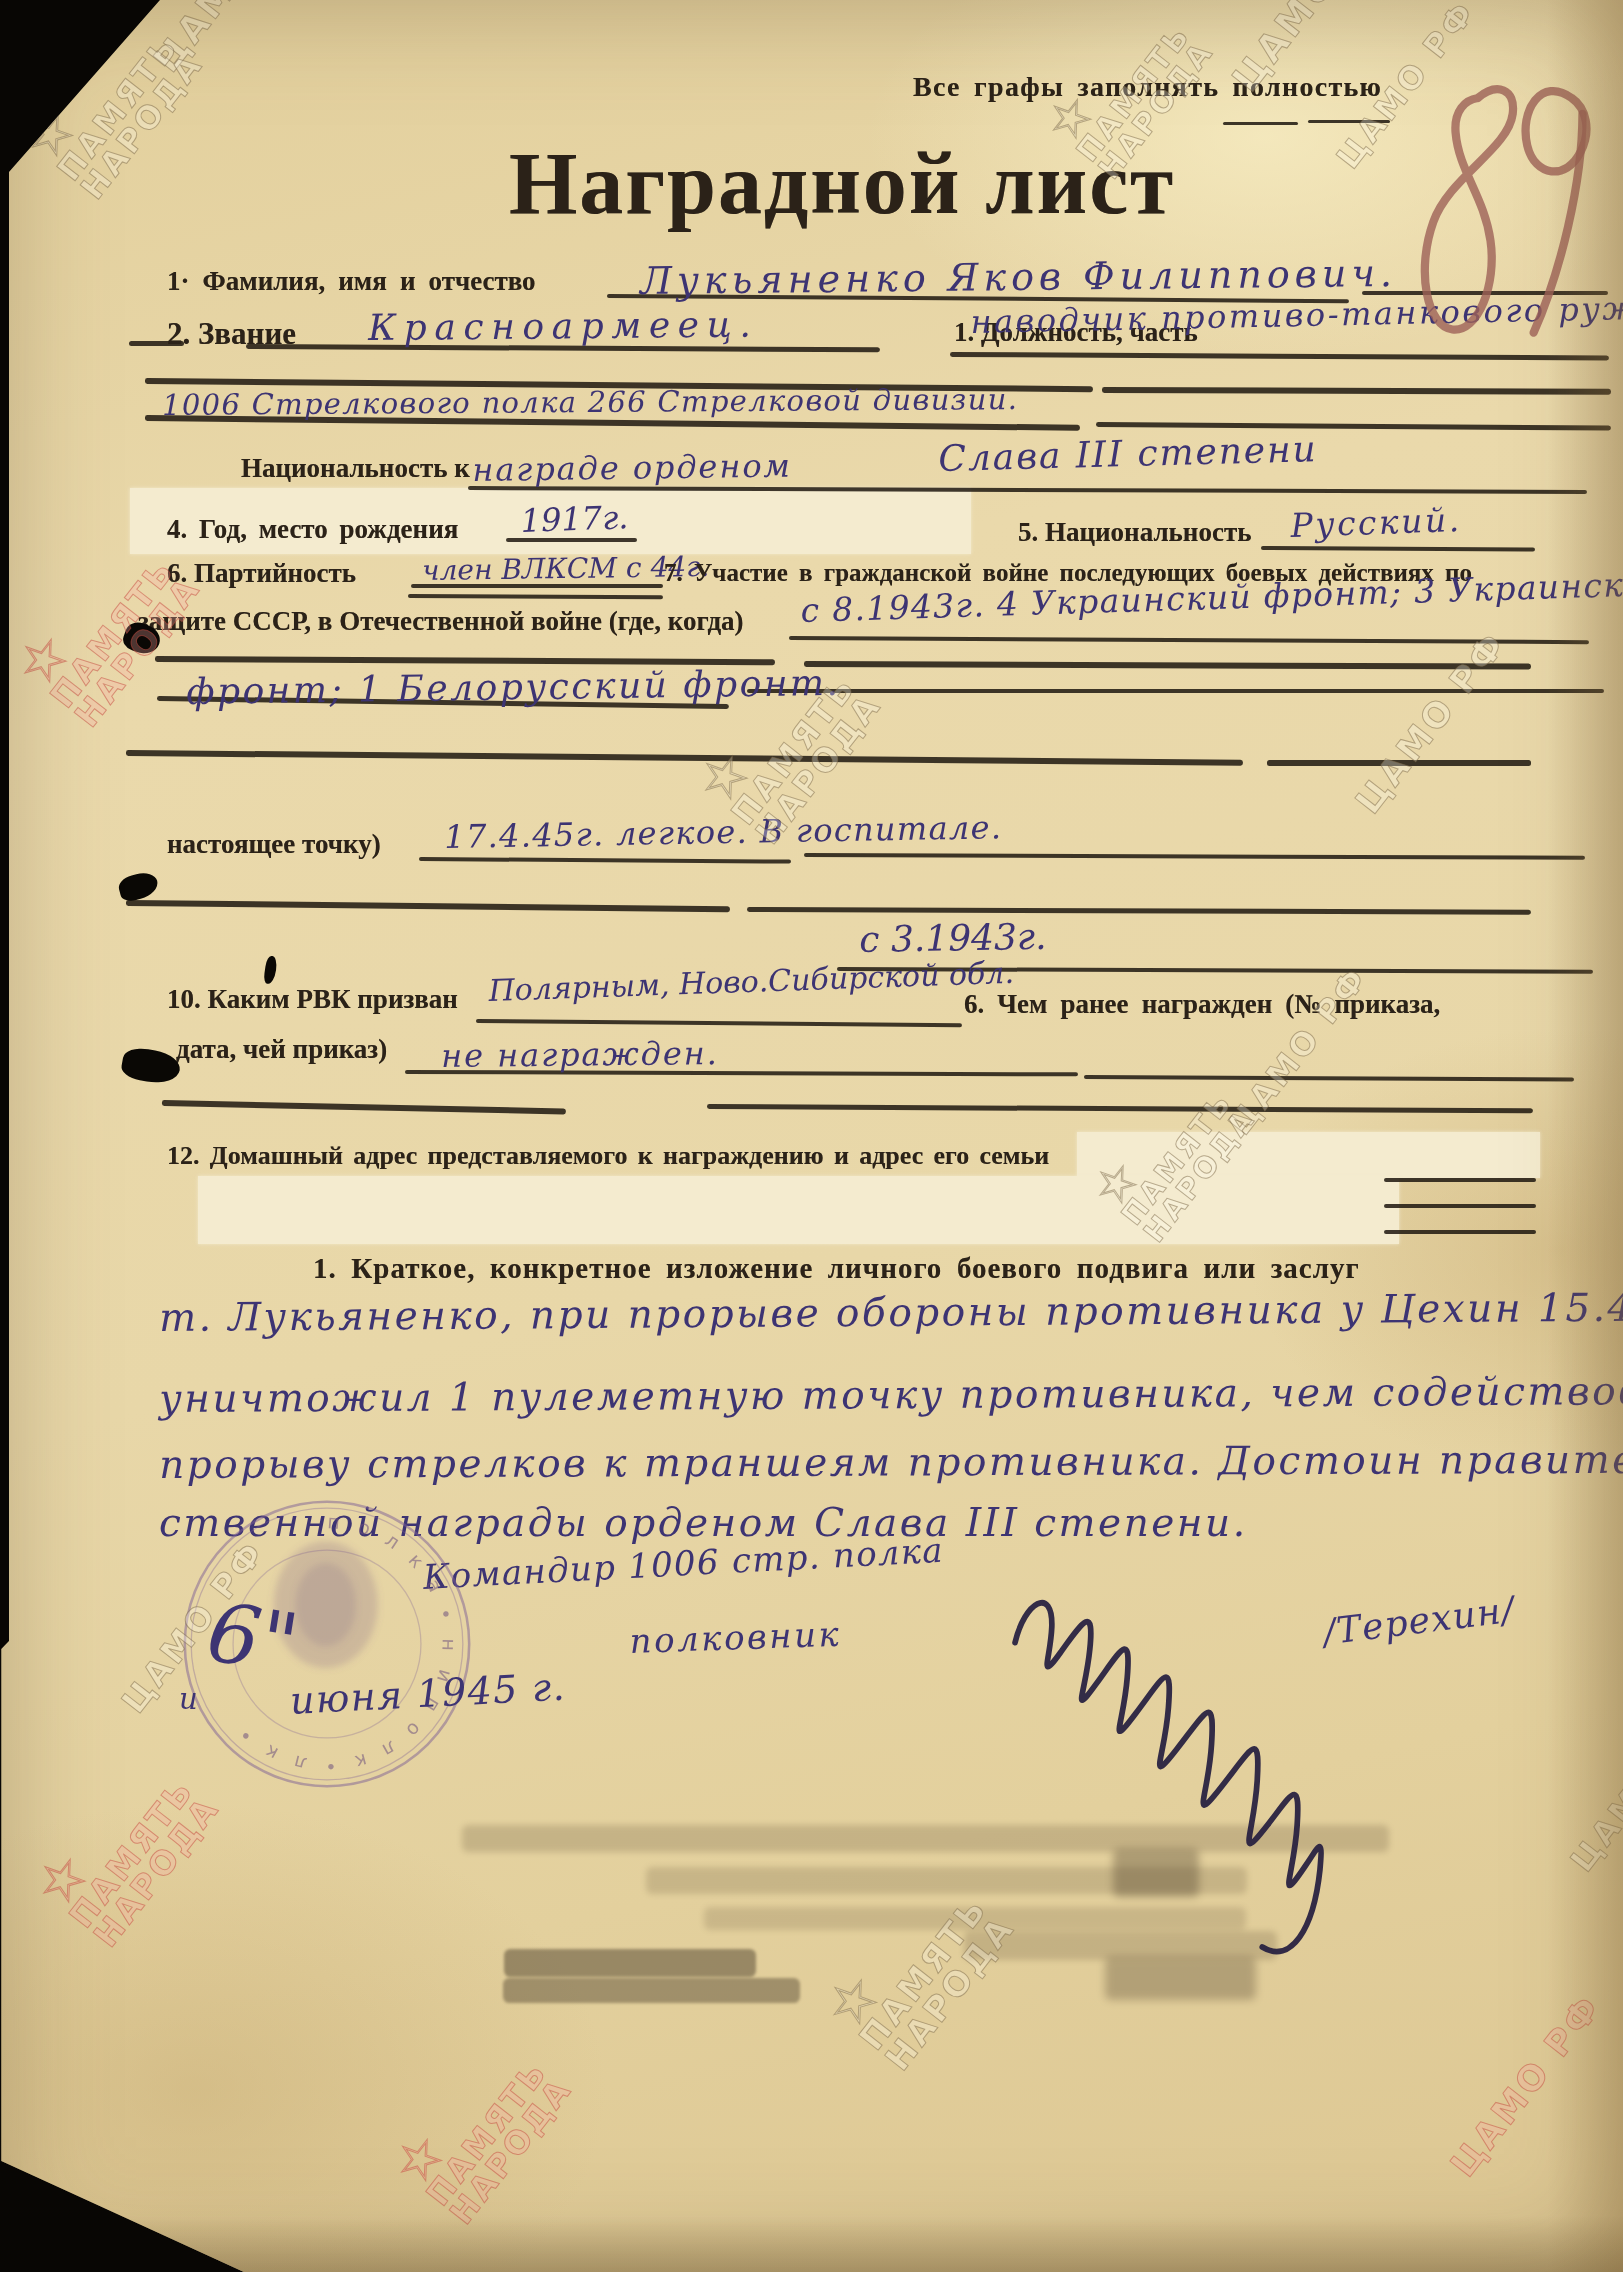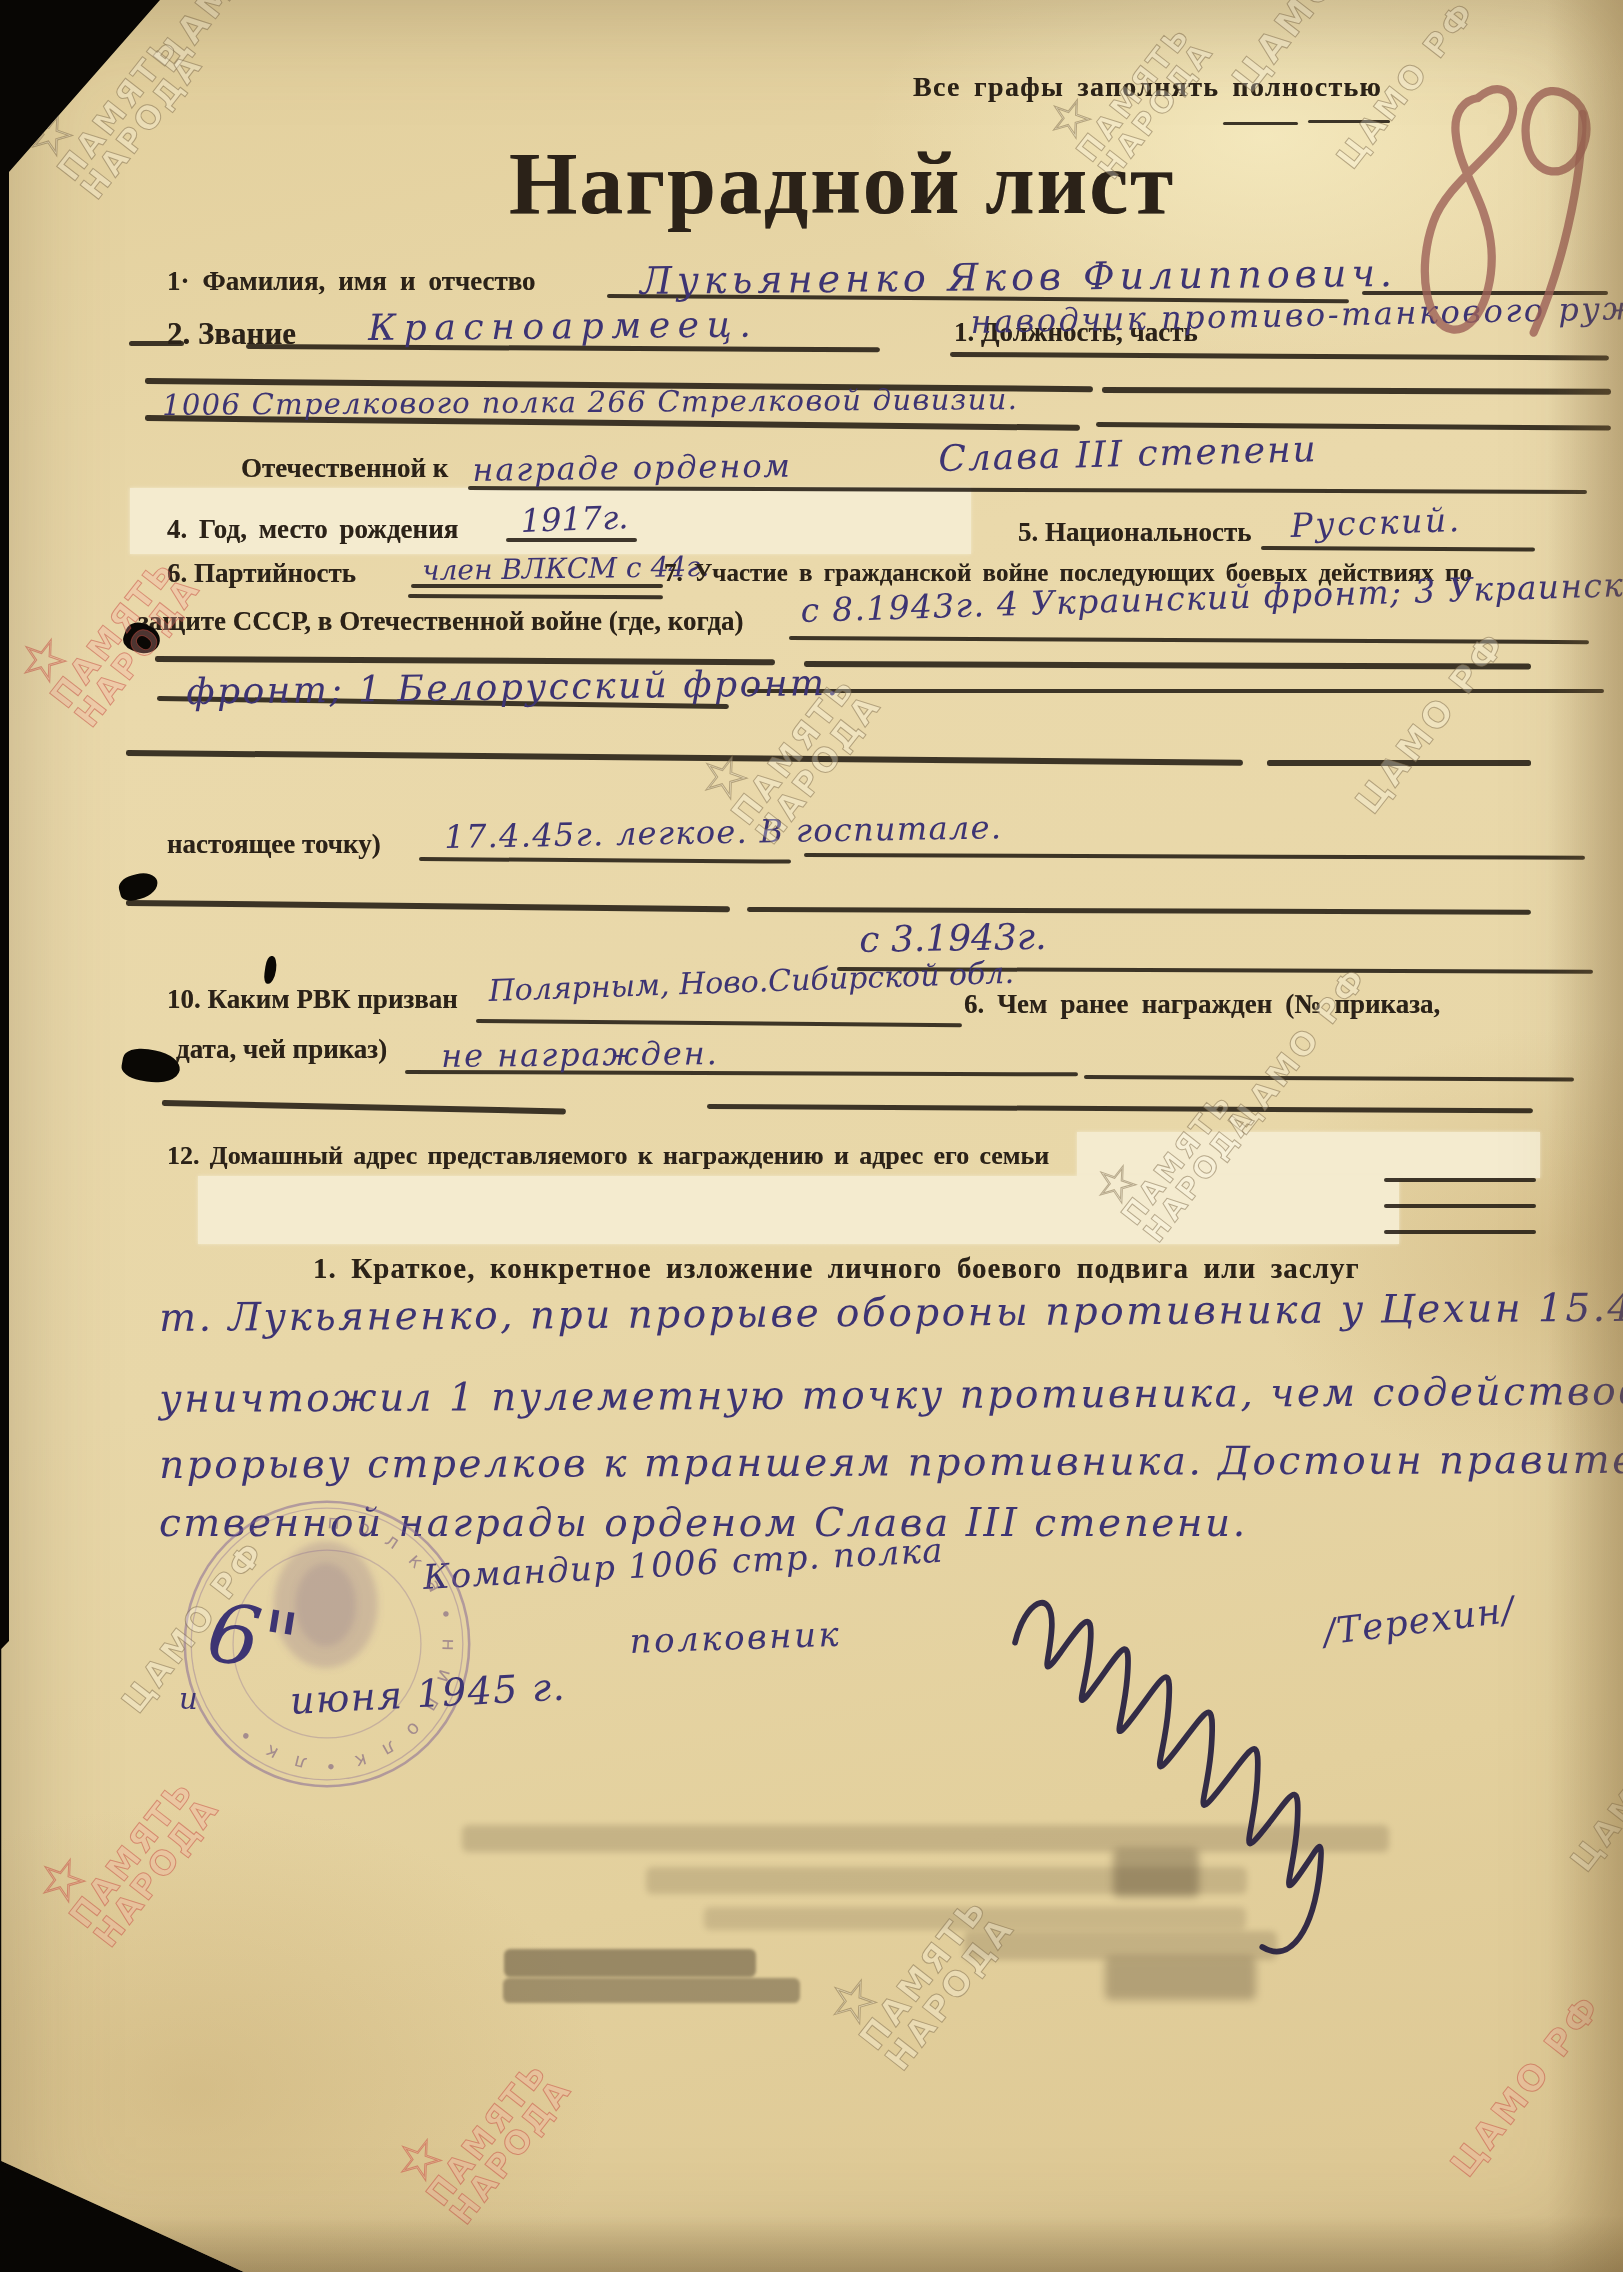--- a/index.html
+++ b/index.html
@@ -41,21 +41,21 @@
 
     <div class="t" style="left:167px;top:266px;font-size:27px;word-spacing:6.3px;">1· Фамилия, имя и отчество</div>
     <div class="h" style="left:640px;top:259px;font-size:38px;letter-spacing:5px;transform:rotate(-.6deg);">Лукьяненко Яков Филиппович.</div>
 
     <div class="t" style="left:167px;top:316px;font-size:31px;">2. Звание</div>
     <div class="h" style="left:368px;top:307px;font-size:36px;letter-spacing:7.6px;transform:rotate(-.5deg);">Красноармеец.</div>
     <div class="t" style="left:954px;top:317px;font-size:27px;">1. Должность, часть</div>
     <div class="h" style="left:970px;top:303px;font-size:32px;letter-spacing:2.5px;transform:rotate(-1.2deg);">наводчик противо-танкового ружья</div>
     <div class="h" style="left:162px;top:388px;font-size:29px;letter-spacing:1.3px;transform:rotate(-.4deg);">1006 Стрелкового полка 266 Стрелковой дивизии.</div>
 
-    <div class="t" style="left:241px;top:453px;font-size:27px;">Отечественной к</div>
+    <div class="t" style="left:241px;top:453px;font-size:27px;">Национальность к</div>
     <div class="h" style="left:472px;top:451px;font-size:32px;letter-spacing:1.9px;transform:rotate(-.8deg);">награде орденом</div>
     <div class="h" style="left:938px;top:438px;font-size:36px;letter-spacing:1.9px;transform:rotate(-1.5deg);">Слава III степени</div>
 
     <div class="t" style="left:167px;top:514px;font-size:27px;word-spacing:5px;">4. Год, место рождения</div>
     <div class="h" style="left:520px;top:502px;font-size:32px;transform:rotate(-2deg);">1917г.</div>
     <div class="t" style="left:1018px;top:517px;font-size:27px;">5. Национальность</div>
     <div class="h" style="left:1290px;top:506px;font-size:33px;letter-spacing:2.5px;transform:rotate(-2deg);">Русский.</div>
 
     <div class="t" style="left:167px;top:558px;font-size:27px;">6. Партийность</div>
     <div class="h" style="left:422px;top:554px;font-size:28px;transform:rotate(-.8deg);">член ВЛКСМ с 44г.</div>

